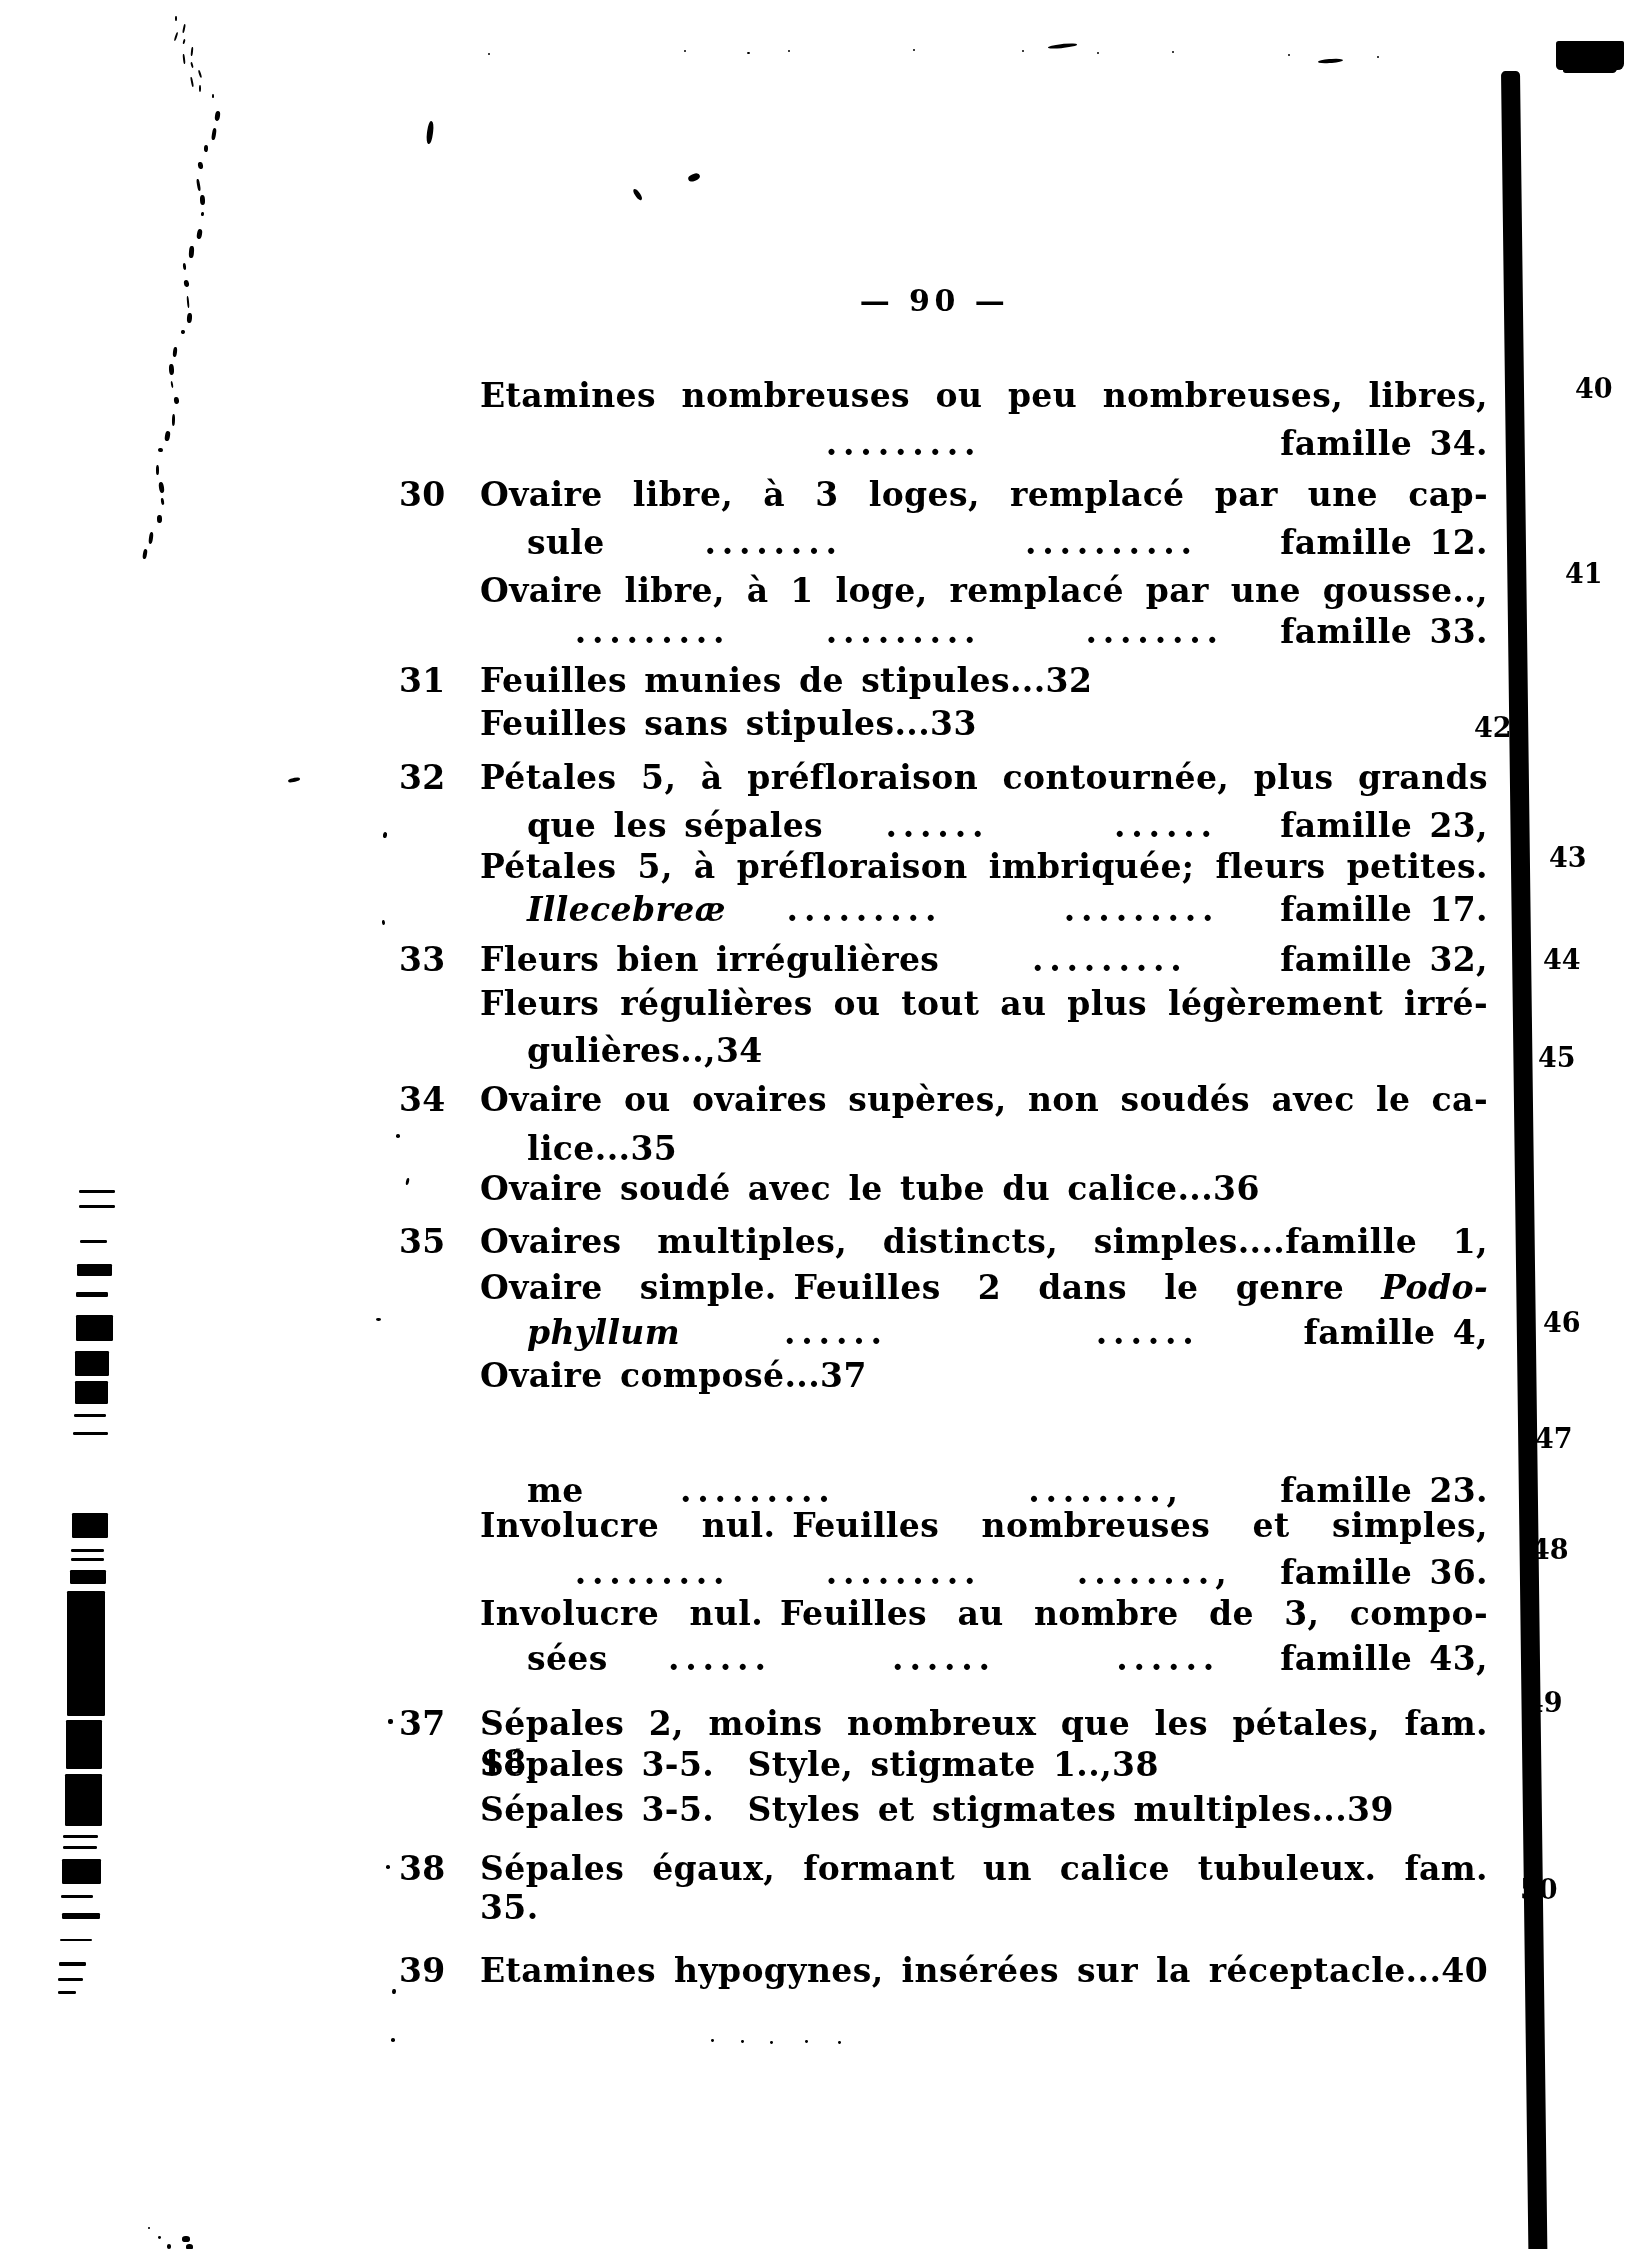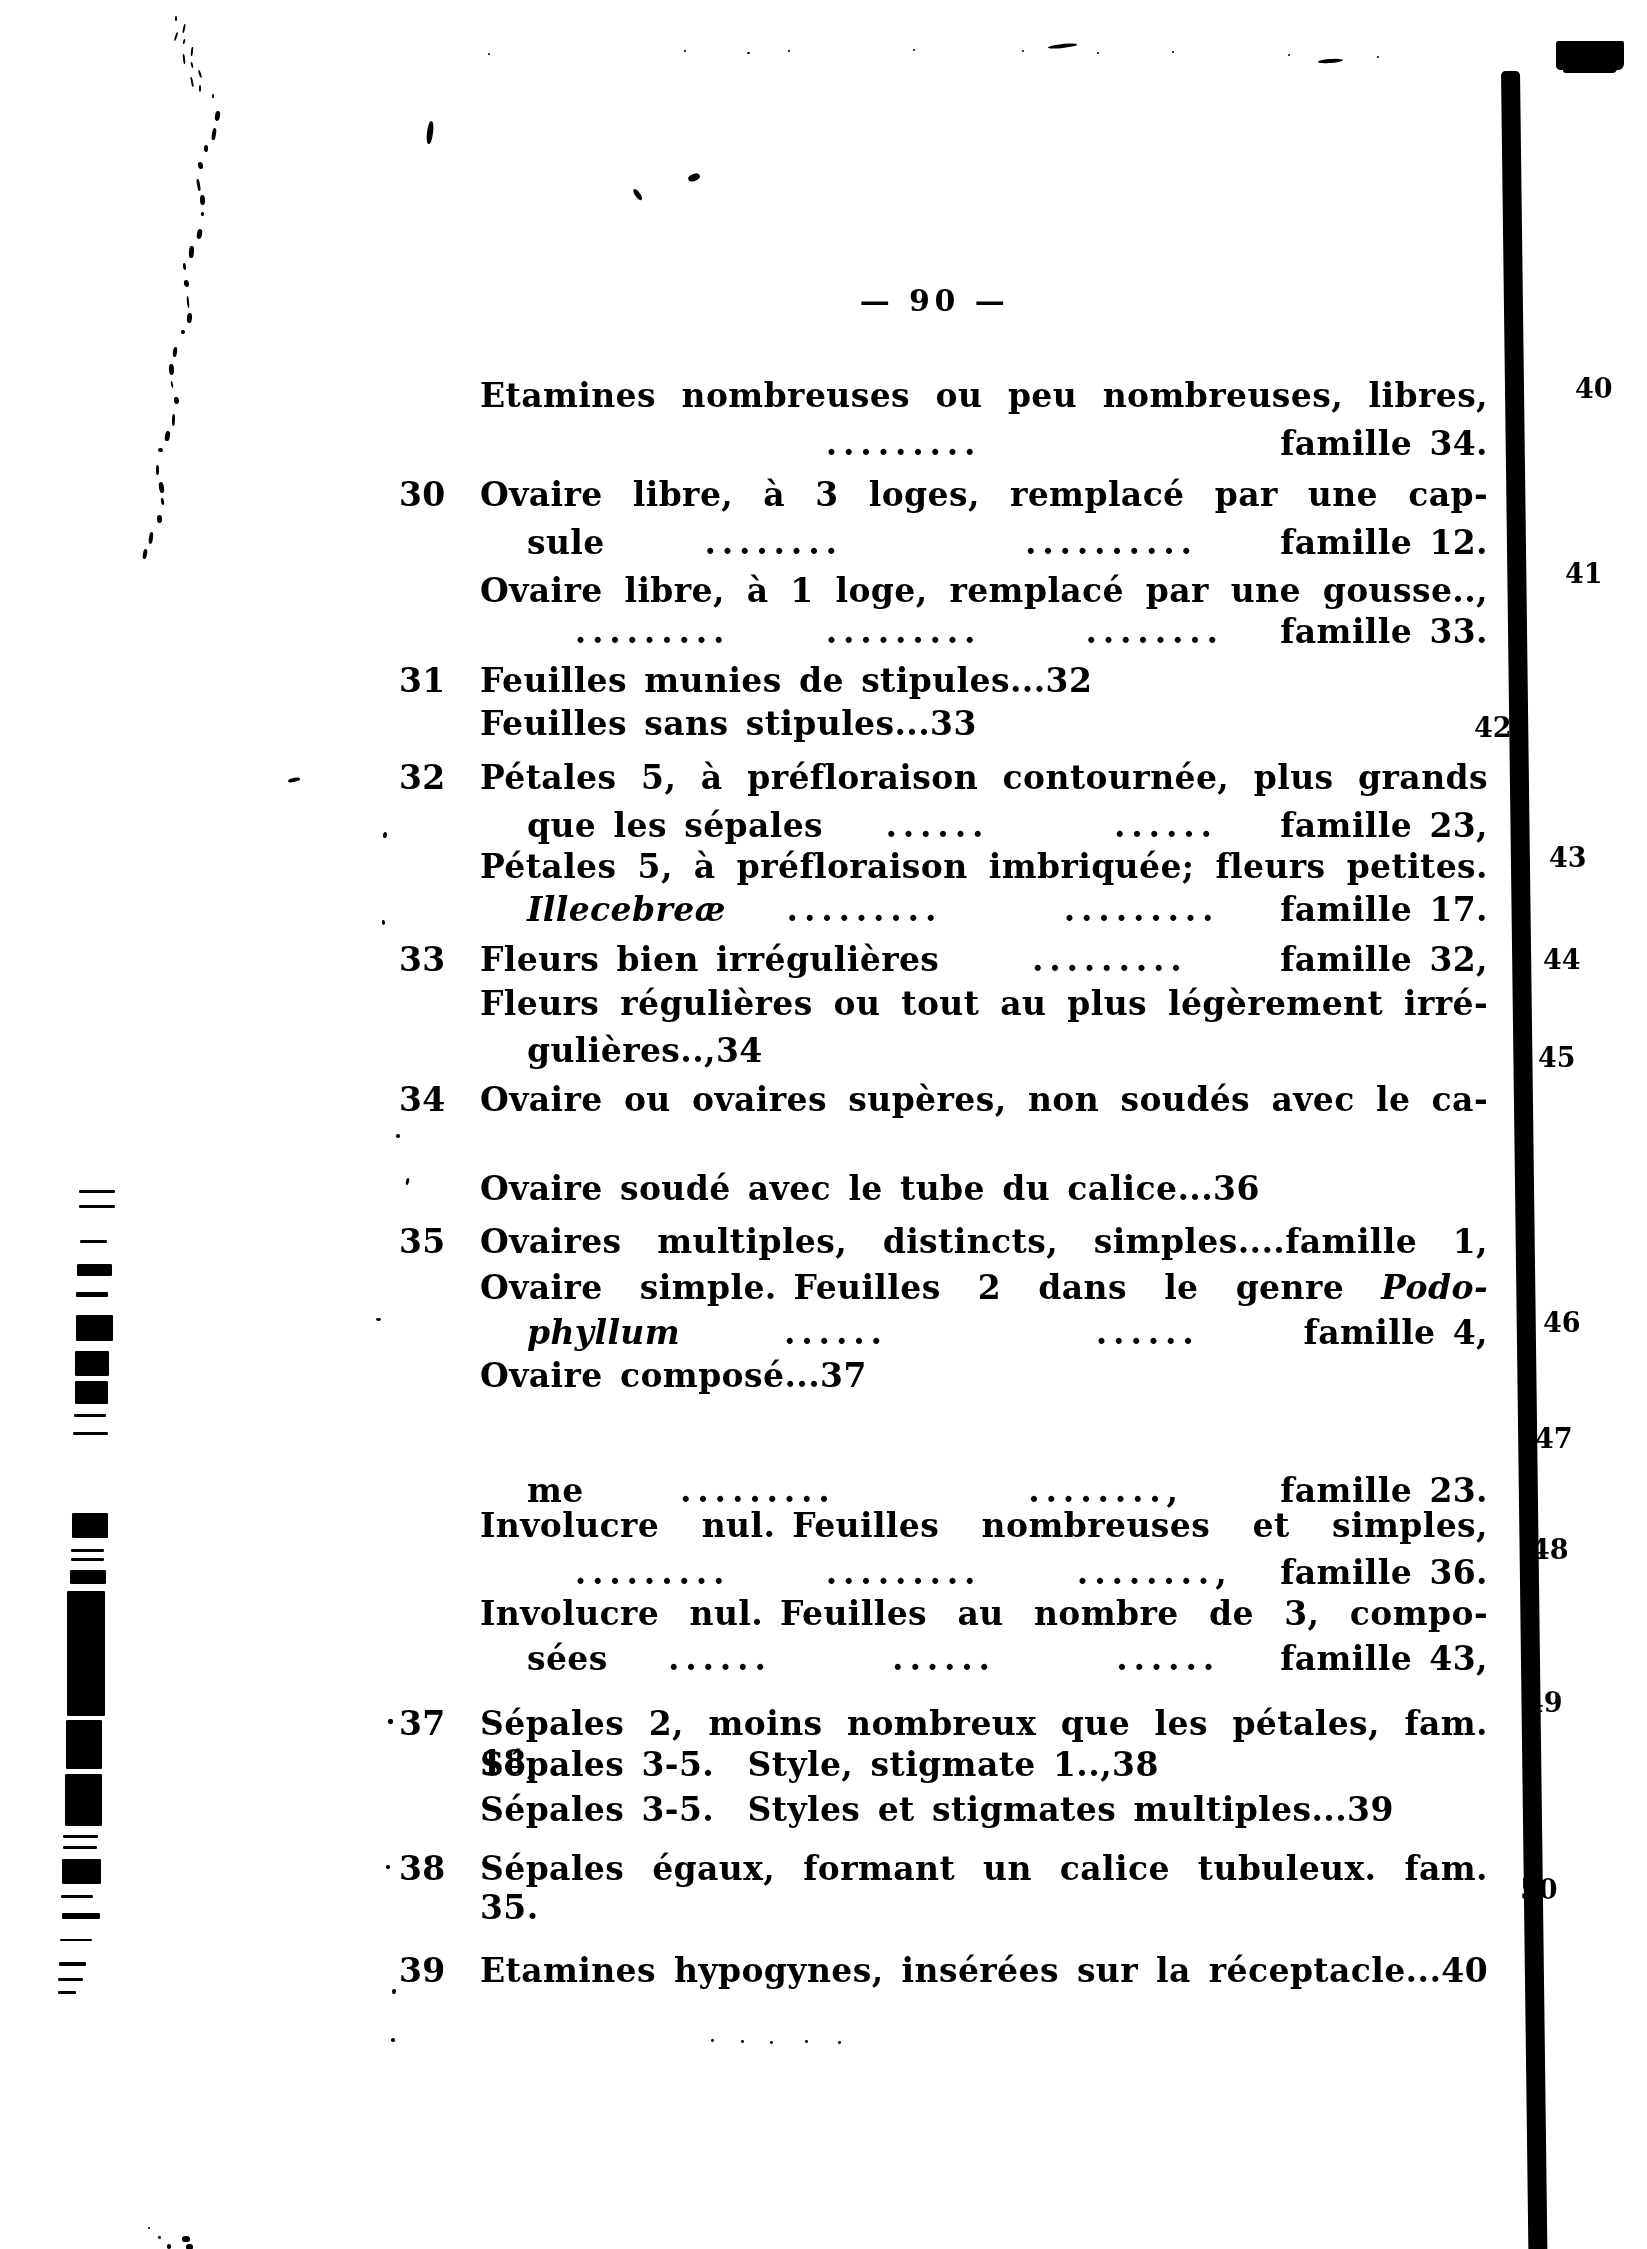--- a/index.html
+++ b/index.html
@@ -138,20 +138,23 @@
       </div>
       <div class="key-line" style="top: 984px;">
         <div class="line-content just"><span>Fleurs régulières ou tout au plus légèrement irré-</span></div>
       </div>
       <div class="key-line" style="top: 1031px;">
         <div class="line-content cont"><span>gulières..,34</span></div>
       </div>
       <div class="key-line" style="top: 1080px;">
         <span class="entry-num">34</span>
         <div class="line-content just"><span>Ovaire ou ovaires supères, non soudés avec le ca-</span></div>
+      </div>
+      <div class="key-line" style="top: 1129px;">
+        <div class="line-content cont"><span>lice...35</span></div>
       </div>
       <div class="key-line" style="top: 1169px;">
         <div class="line-content"><span>Ovaire soudé avec le tube du calice...36</span></div>
       </div>
       <div class="key-line" style="top: 1222px;">
         <span class="entry-num">35</span>
         <div class="line-content just"><span>Ovaires multiples, distincts, simples....famille 1,</span></div>
       </div>
       <div class="key-line" style="top: 1268px;">
         <div class="line-content just"><span>Ovaire simple. Feuilles 2 dans le genre </span><span class="it">Podo-</span></div>

